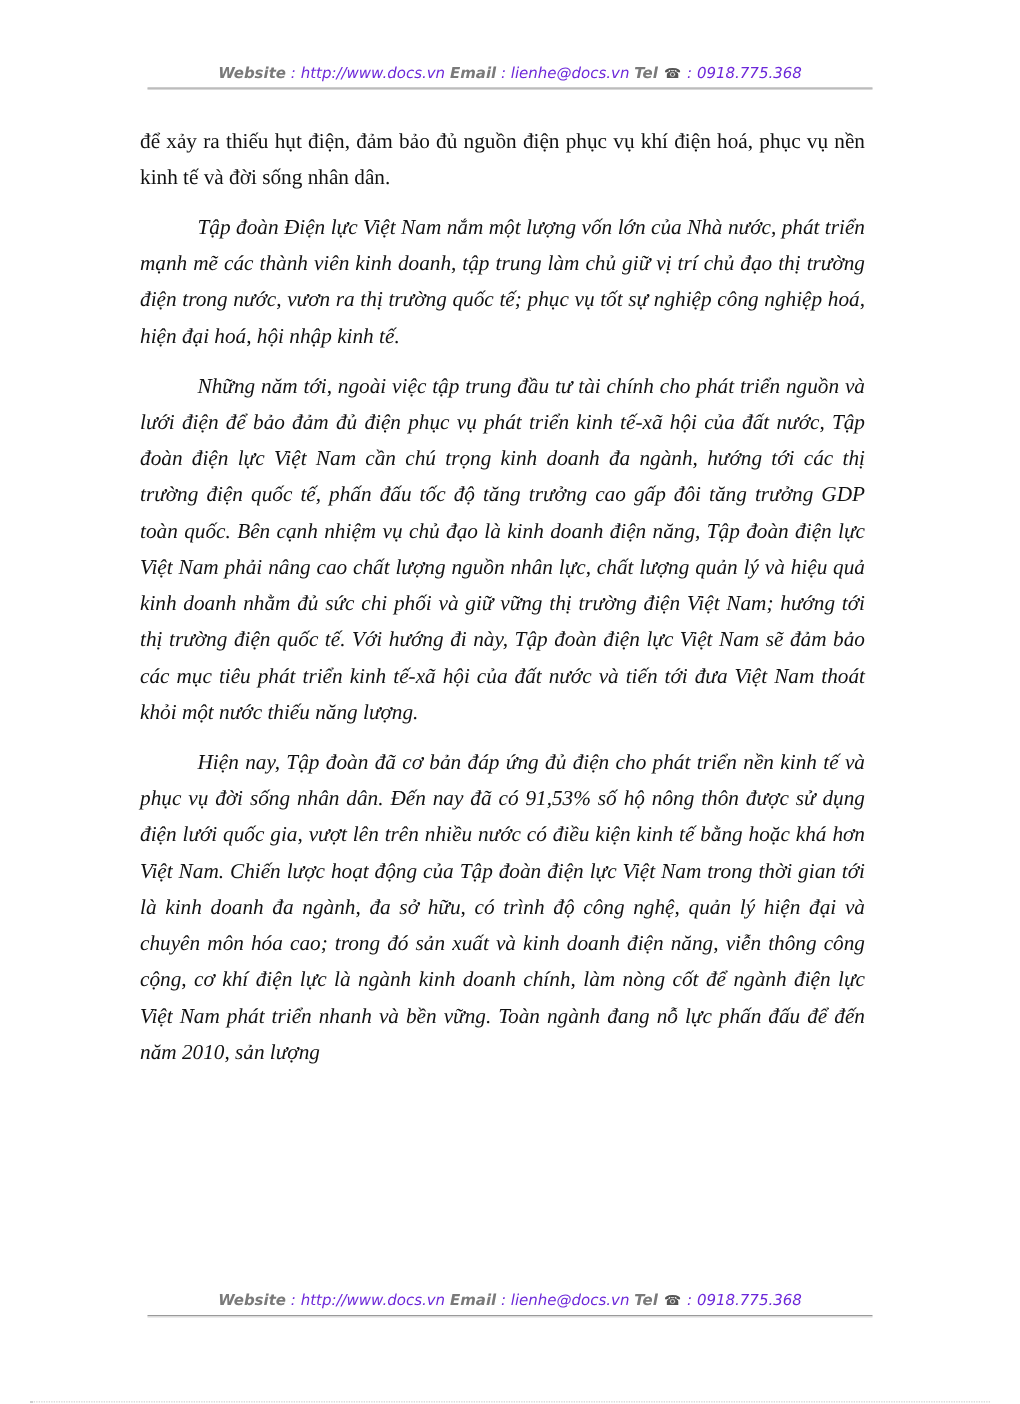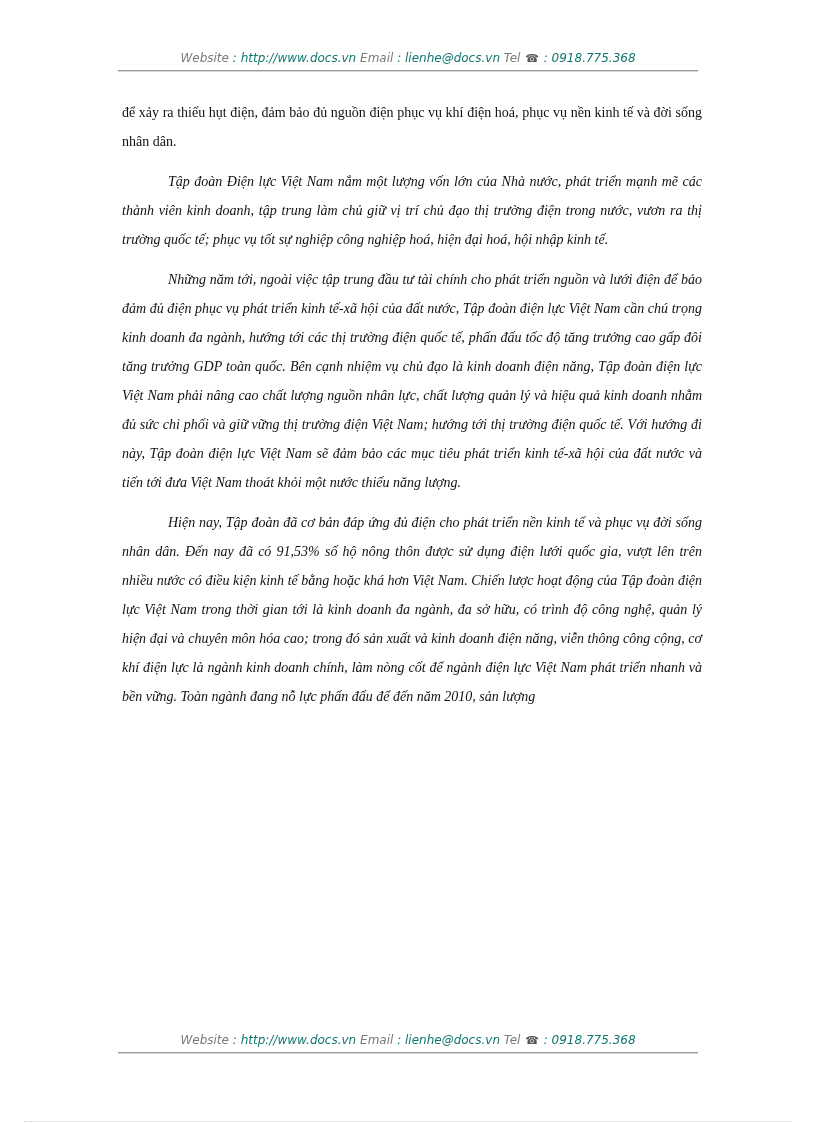--- a/index.html
+++ b/index.html
@@ -31,40 +31,40 @@
     .page-header .rule, .page-footer .rule {
       position: absolute;
       left: 0;
       right: 0;
       top: 19px;
       height: 0;
       border-top: 1px solid #9a9a9a;
       border-bottom: 1px solid #d8d8d8;
     }
     .hdr-label {
-      font-weight: normal;
+      font-weight: bold;
       color: #7a7a7a;
     }
     .hdr-value {
       font-weight: normal;
-      color: #0f766e;
+      color: #6d28d9;
     }
     .phone-icon {
       display: inline-block;
       font-style: normal;
       font-size: 11px;
       color: #555555;
       margin: 0 1px;
     }
     .body-text {
       position: absolute;
-      left: 122px;
+      left: 112px;
       top: 98px;
       width: 580px;
-      font-size: 14px;
+      font-size: 17px;
       line-height: 29px;
       text-align: justify;
     }
     .body-text p {
       margin: 0 0 11px 0;
       text-indent: 0;
     }
     .body-text p.indent {
       text-indent: 46px;
       font-style: italic;

